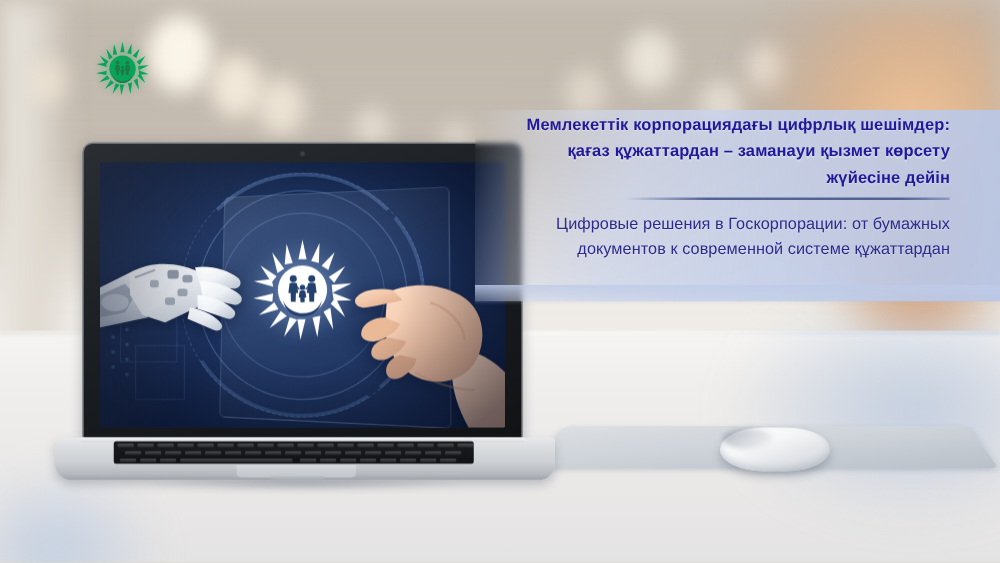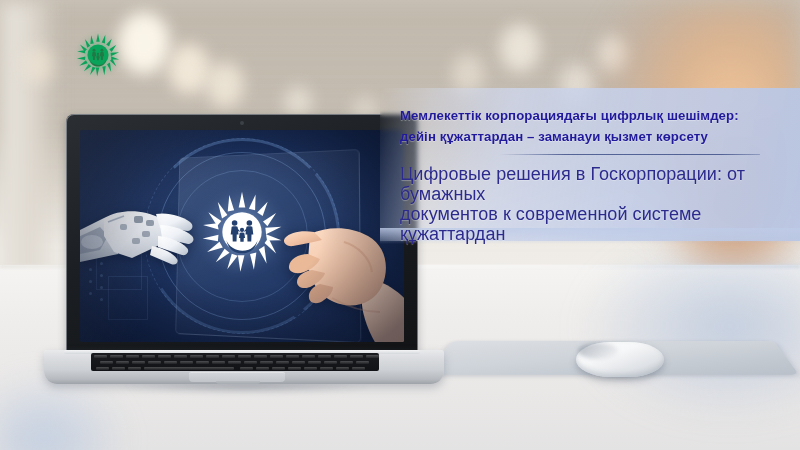--- a/index.html
+++ b/index.html
@@ -223,40 +223,40 @@
       rgba(206,214,236,.80) 30%,
       rgba(196,207,233,.90) 58%,
       rgba(183,197,229,.93) 100%);
     backdrop-filter:blur(2px);
   }
   .panel-fadebottom{
     position:absolute; left:380px; top:228px; width:420px; height:16px;
     background:linear-gradient(180deg,rgba(190,203,231,.82),rgba(190,203,231,0));
   }
   .text-wrap{
-    position:absolute; left:400px; top:106px; width:382px;
-    padding-right:22px;
+    position:absolute; left:400px; top:90px; width:382px;
+    text-align:right; padding-right:22px;
   }
   .title-kz{
     color:#21199c;
     font-size:13.2px;
     font-weight:bold;
     line-height:20.8px;
     letter-spacing:.1px;
     text-shadow:0 1px 1px rgba(255,255,255,.35);
   }
   .divider{
     margin:6px 0 0 auto; width:260px; height:1.6px;
     background:linear-gradient(90deg,rgba(60,80,150,0),rgba(40,58,120,.72) 25%,rgba(40,58,120,.72) 85%,rgba(40,58,120,.30));
     border-radius:1px;
   }
   .subtitle-ru{
     margin-top:9px;
     color:#2c2b8d;
-    font-size:18px;
+    font-size:13px;
     font-weight:400;
     line-height:20px;
     letter-spacing:.05px;
     text-shadow:0 1px 1px rgba(255,255,255,.30);
   }
 </style>
 </head>
 <body>
 
 <div id="stage">
@@ -525,21 +525,22 @@
       </g>
     </svg>
   </div>
 
   <div class="panel"></div>
   <div class="panel-fadebottom"></div>
 
   <div class="text-wrap">
     <div class="title-kz">
       <div>Мемлекеттік корпорациядағы цифрлық шешімдер:</div>
-      <div>дейін құжаттардан – заманауи қызмет көрсету</div>
+      <div>қағаз құжаттардан – заманауи қызмет көрсету</div>
+      <div>жүйесіне дейін</div>
     </div>
     <div class="divider"></div>
     <div class="subtitle-ru">
       <div>Цифровые решения в Госкорпорации: от бумажных</div>
       <div>документов к современной системе құжаттардан</div>
     </div>
   </div>
 
 </div>
 

